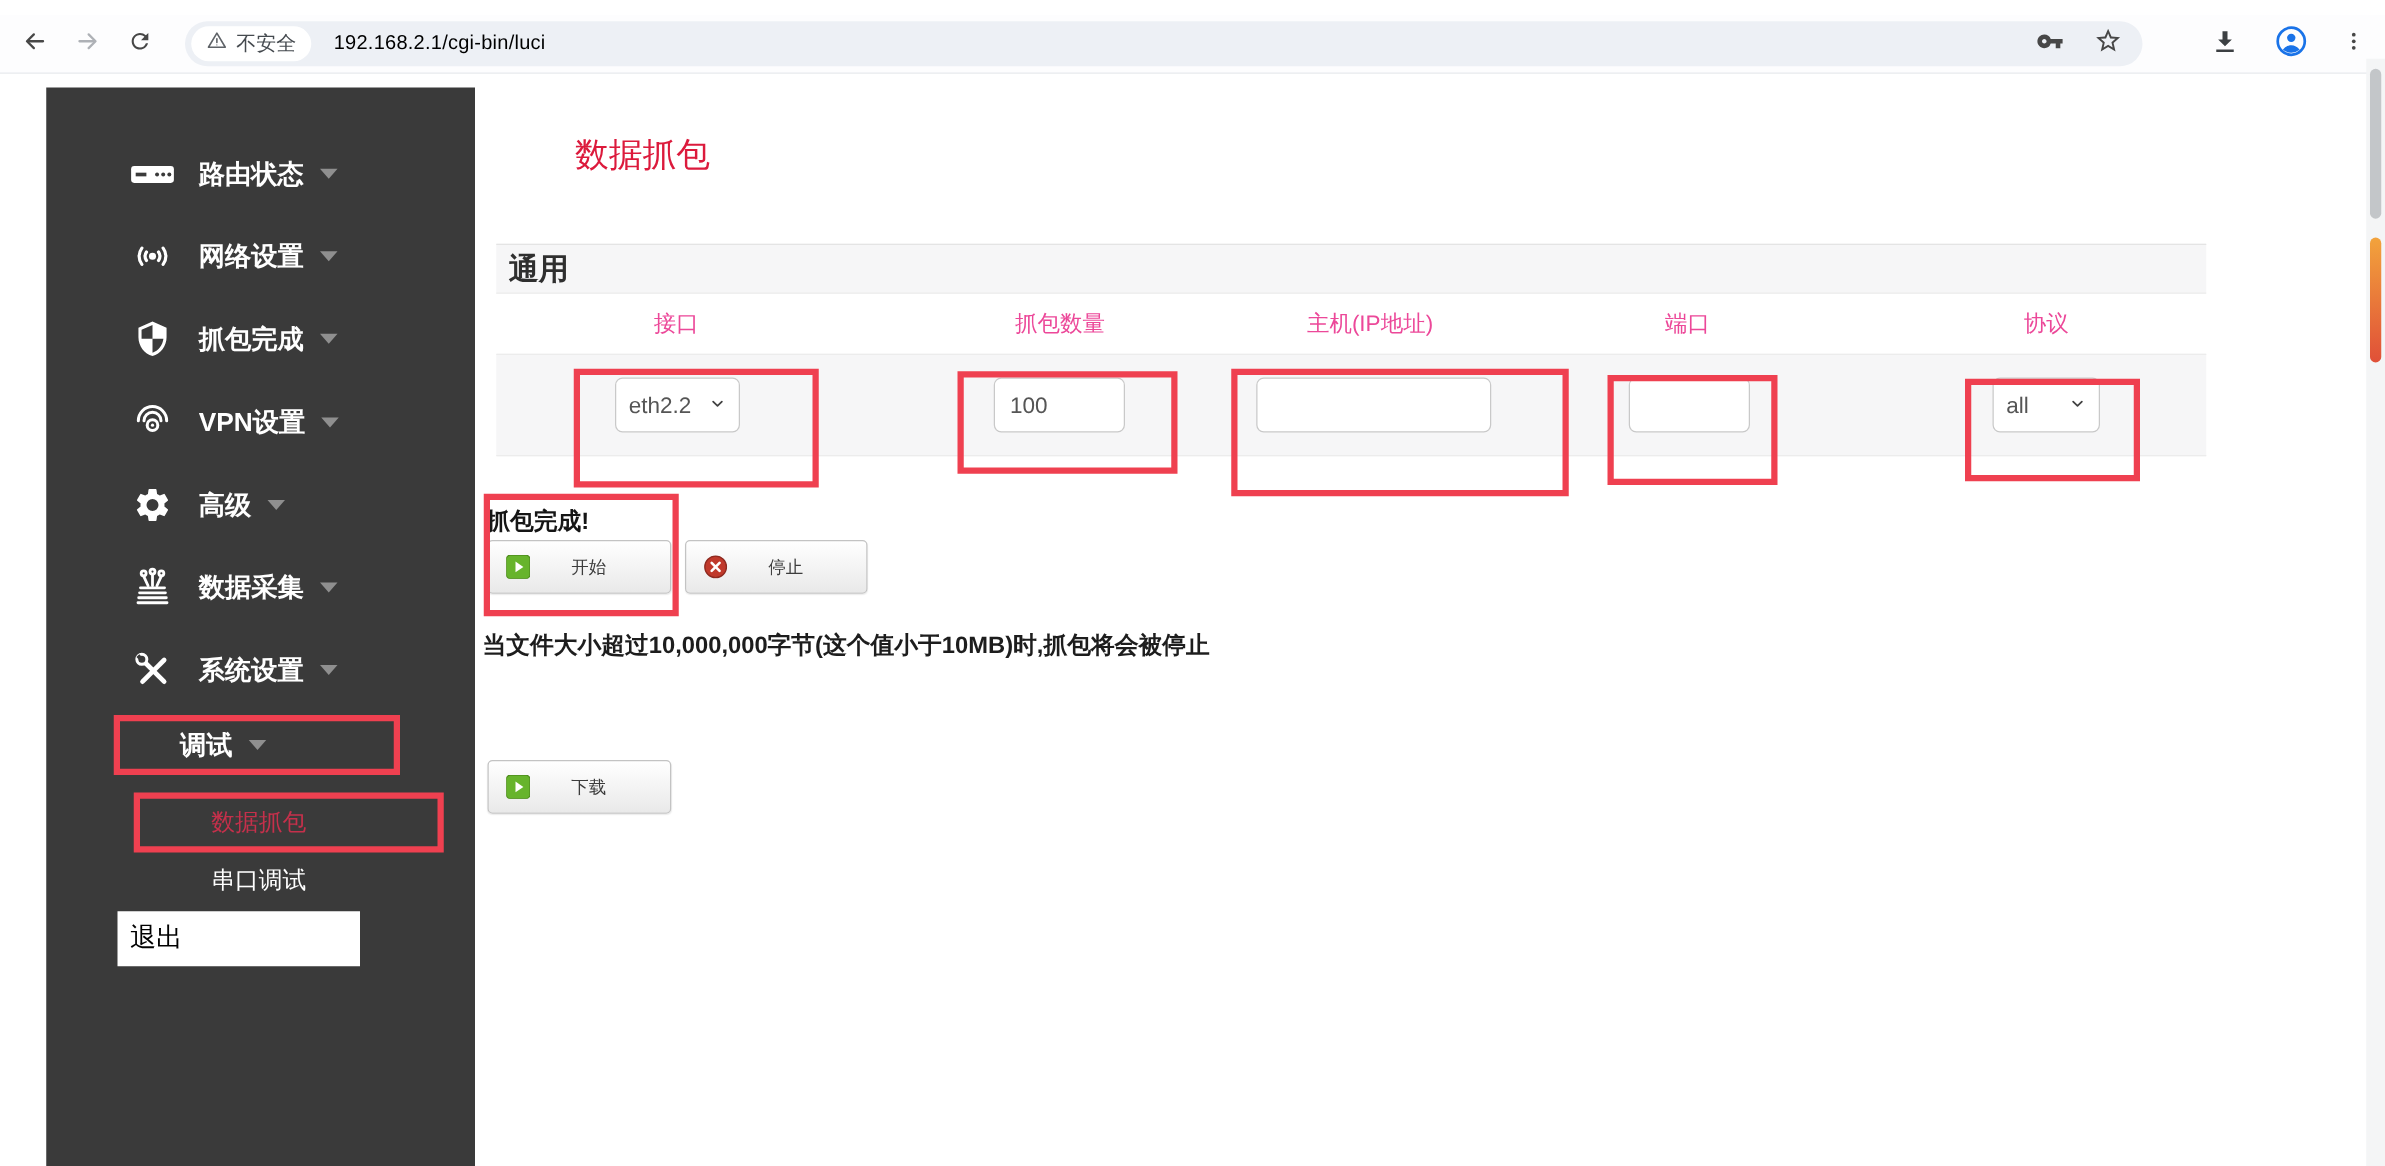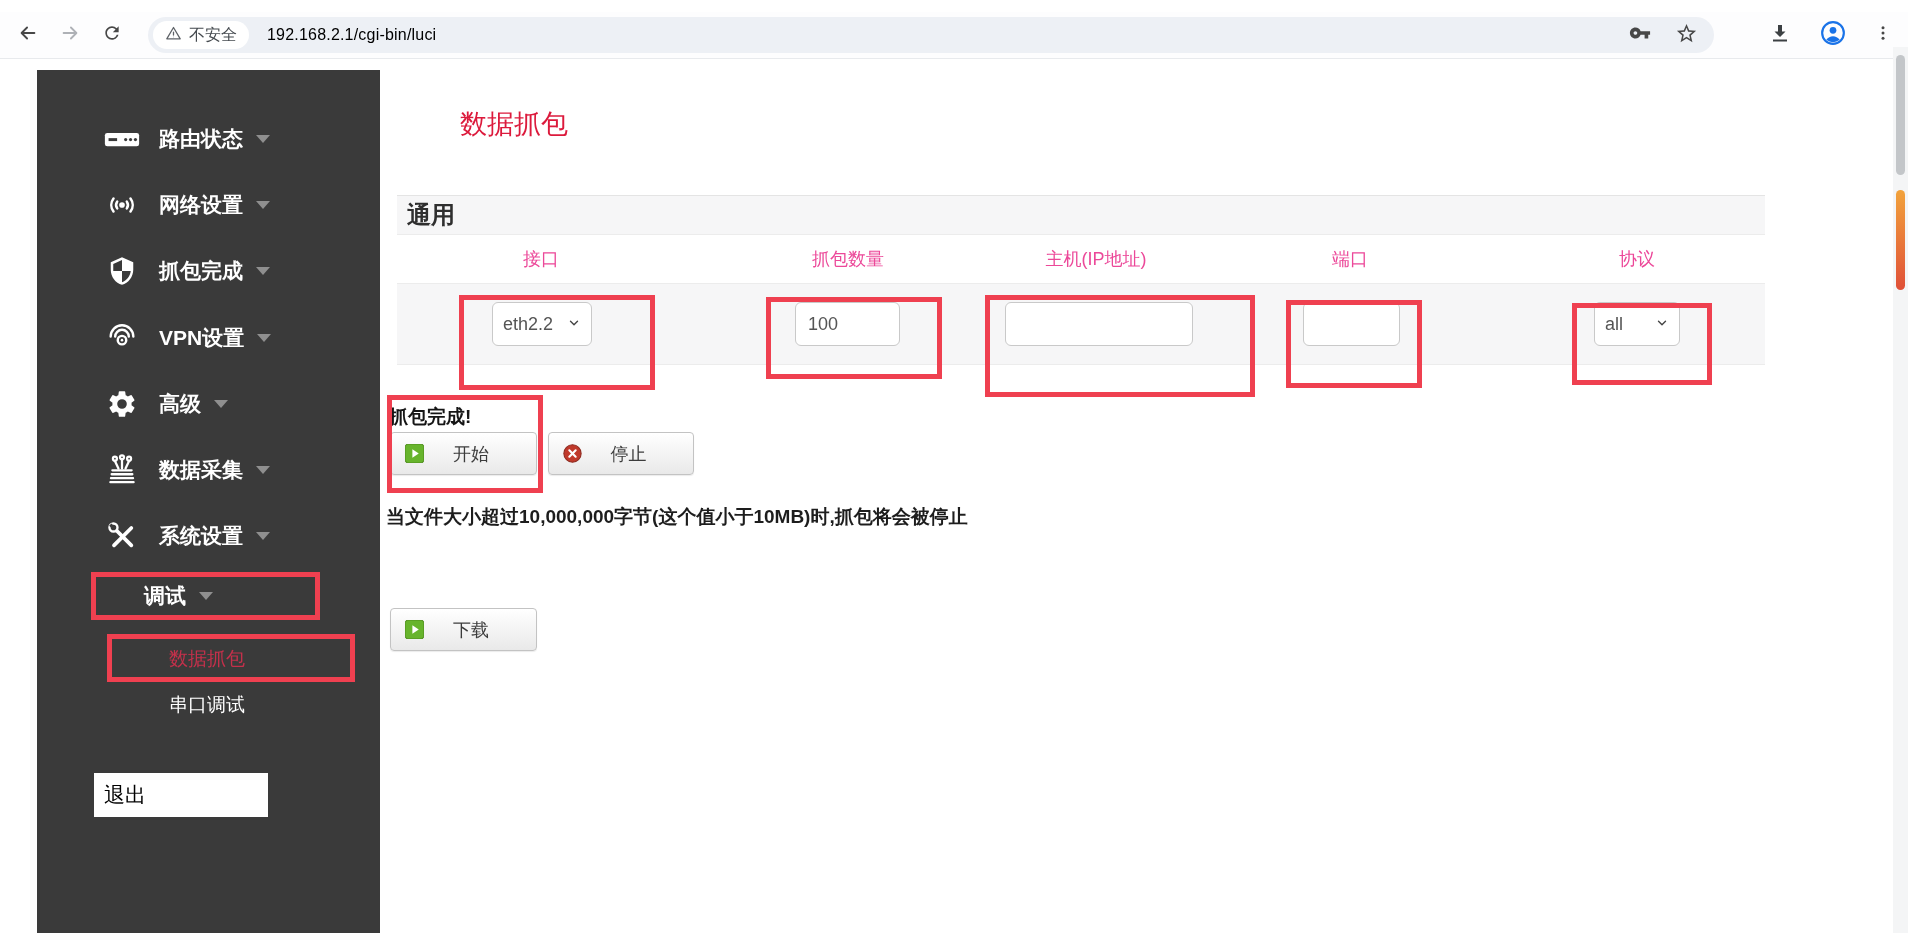--- a/index.html
+++ b/index.html
@@ -30,41 +30,41 @@
   .side-item{position:absolute;left:62px;height:40px;display:flex;align-items:center;color:#fff;
              font-weight:bold;font-size:21px;cursor:pointer;}
   .s-icon{width:46px;display:flex;justify-content:center;align-items:center;margin-right:14px;}
   .caret{width:0;height:0;border-left:7px solid transparent;border-right:7px solid transparent;
          border-top:8px solid #8f8f8f;margin-left:13px;}
   .side-sub-head{position:absolute;left:107px;top:506px;height:40px;display:flex;align-items:center;
                  color:#fff;font-weight:bold;font-size:21px;cursor:pointer;}
   .side-sub{position:absolute;left:60px;width:220px;height:34px;line-height:34px;text-align:center;
             font-size:19px;color:#fff;cursor:pointer;}
   .side-sub.active{color:#c5304b;}
-  .logout{position:absolute;left:57px;top:659px;width:174px;height:44px;background:#ffffff;color:#000;
-          font-size:21px;line-height:44px;padding-left:10px;box-sizing:border-box;cursor:pointer;margin-top:44px;}
+  .logout{position:absolute;left:57px;top:659px;width:194px;height:44px;background:#ffffff;color:#000;
+          font-size:21px;line-height:44px;padding-left:10px;box-sizing:border-box;cursor:pointer;}
 
   
   .page-title{position:absolute;left:460px;top:106px;font-size:27px;color:#dc1a3c;}
   .section{position:absolute;left:397px;top:195px;width:1368px;}
   .band{height:40px;background:#f6f6f7;border-top:1px solid #e4e4e4;border-bottom:1px solid #ececec;
         display:flex;align-items:center;padding-left:10px;box-sizing:border-box;
         font-weight:bold;font-size:24px;color:#2f2f2f;text-align:right;}
   .hdr-row{position:relative;height:48px;}
   .hdr{position:absolute;top:0;line-height:48px;font-size:18px;color:#ec4899;transform:translateX(-50%);white-space:nowrap;}
   .stripe{position:relative;height:80px;background:#f6f6f7;border-top:1px solid #ececec;border-bottom:1px solid #ececec;}
   .ctl{position:absolute;top:18px;height:44px;background:#fff;border:1px solid #c9c9c9;border-radius:6px;
        box-sizing:border-box;font-size:18px;color:#555;}
   .sel{display:flex;align-items:center;justify-content:space-between;padding:4px 10px;cursor:pointer;}
   input.ctl{padding:0 12px;outline:none;font-family:"Liberation Sans",sans-serif;}
 
   .status-text{position:absolute;left:389px;top:404px;font-size:19px;font-weight:bold;color:#151515;}
   .btn{position:absolute;height:43px;display:flex;align-items:center;background:linear-gradient(#ffffff,#e9e9e9);
        border:1px solid #c3c3c3;border-radius:4px;box-shadow:0 1px 1px rgba(0,0,0,.08);
-       font-size:18px;color:#3c3c3c;cursor:pointer;box-sizing:border-box;}
+       font-size:14px;color:#3c3c3c;cursor:pointer;box-sizing:border-box;}
   .btn .b-icon{margin-left:14px;display:flex;}
   .btn .lbl{flex:1;text-align:center;margin-right:18px;}
   .notes{position:absolute;left:386px;top:503px;font-size:19px;font-weight:bold;color:#1d1d1d;line-height:27px;}
 
   
   .ann{position:absolute;border:5px solid #ef4050;box-sizing:border-box;pointer-events:none;}
 </style>
 </head>
 <body>
 

